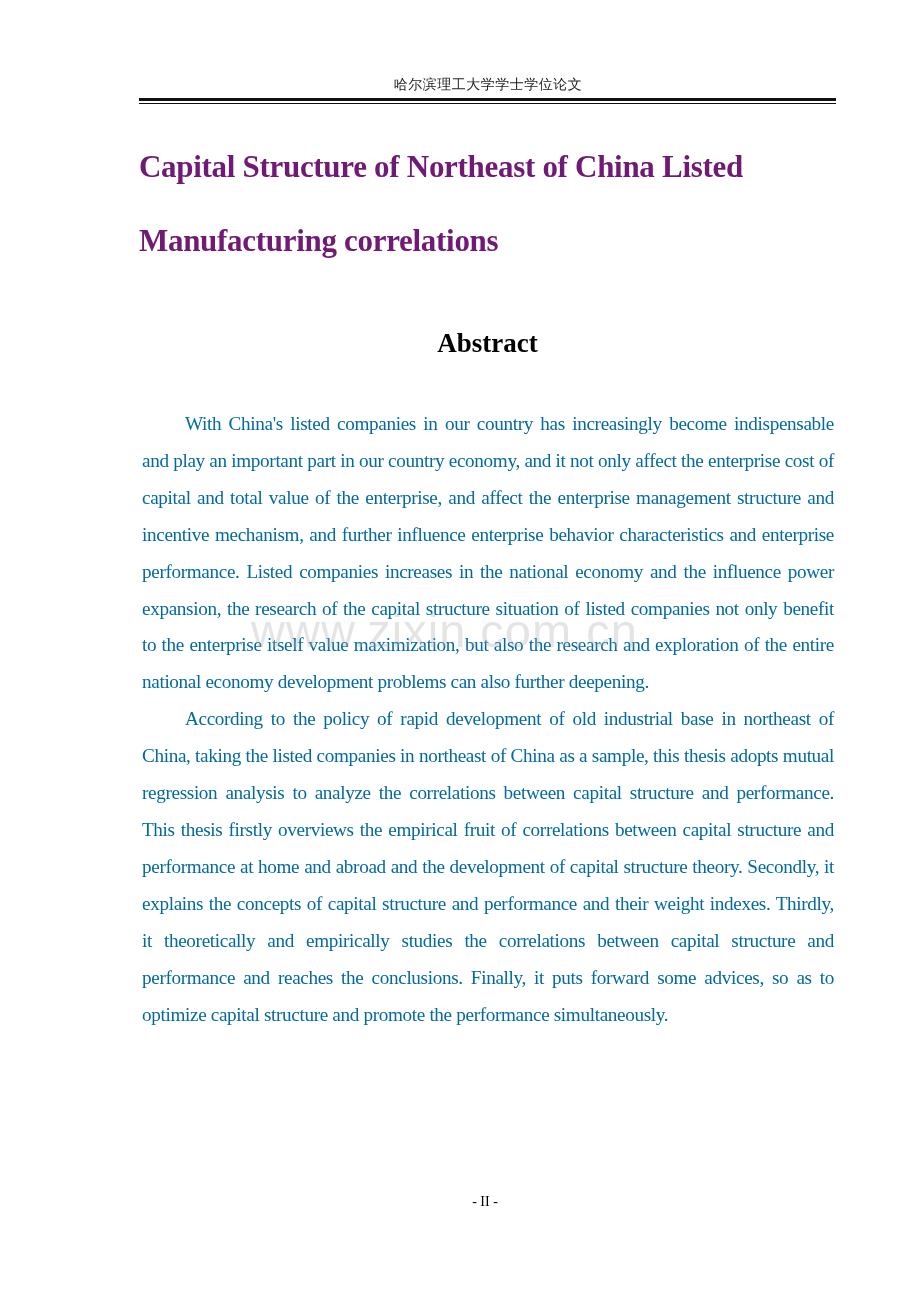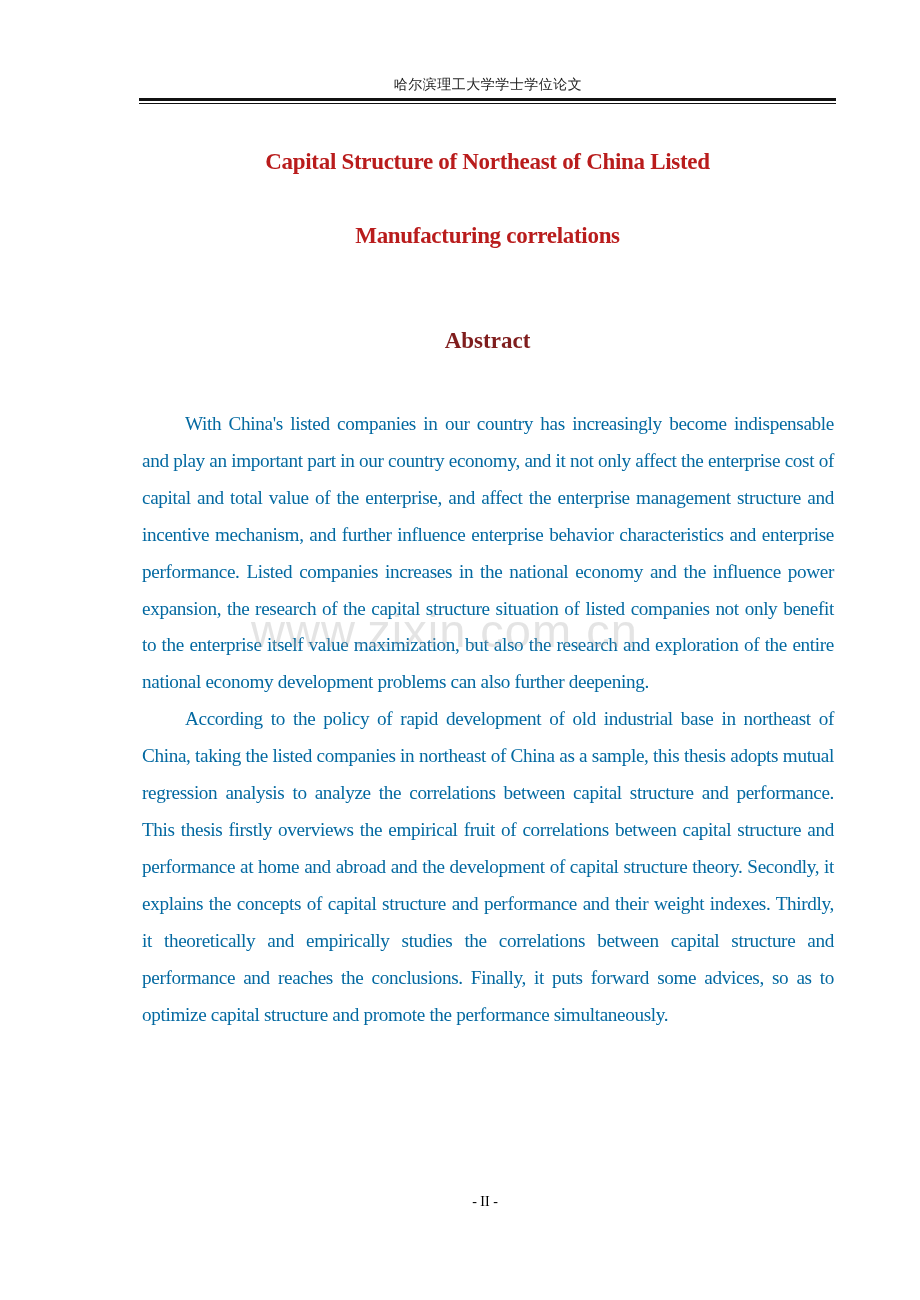--- a/index.html
+++ b/index.html
@@ -6,29 +6,29 @@
     body { width: 920px; height: 1300px; position: relative; overflow: hidden; }
     .page { position: absolute; left: 15px; top: 0; width: 920px; height: 976px; background: #fff; }
     .header-text {
       position: absolute; top: 76px; left: 0; width: 946px; text-align: center;
       font-family: "DejaVu Serif", "Liberation Serif", serif; font-size: 14px; color: #222;
       letter-spacing: 0.5px;
     }
     .rule-thick { position: absolute; left: 124px; width: 697px; top: 98px; height: 3px; background: #111; }
     .rule-thin { position: absolute; left: 124px; width: 697px; top: 103px; height: 1px; background: #111; }
     .title-line {
-      position: absolute; left: 124px; width: 697px; text-align: center;
-      font-family: "Liberation Serif", serif; font-weight: bold; font-size: 23px; color: #b91c1c;
+      position: absolute; left: 124px; width: 697px; 
+      font-family: "Liberation Serif", serif; font-weight: bold; font-size: 31px; color: #701a75;
       letter-spacing: -0.3px;
     }
     .title-line.l1 { top: 149px; }
     .title-line.l2 { top: 223px; }
     .abstract-heading {
       position: absolute; top: 328px; left: 124px; width: 697px; text-align: center;
-      font-family: "Liberation Serif", serif; font-weight: bold; font-size: 23px; color: #7f1d1d;
+      font-family: "Liberation Serif", serif; font-weight: bold; font-size: 27px; color: #000000;
     }
     .body {
       position: absolute; top: 406px; left: 127px; width: 692px;
       font-family: "Liberation Serif", serif; font-size: 19.2px; line-height: 36.9px; color: #0369a1;
       text-align: justify; letter-spacing: -0.35px;
     }
     .body p { margin: 0; text-indent: 43px; }
     .watermark {
       position: absolute; top: 603px; left: 236px;
       font-family: "Liberation Sans", sans-serif; font-size: 47px; color: rgba(170,170,170,0.32);

